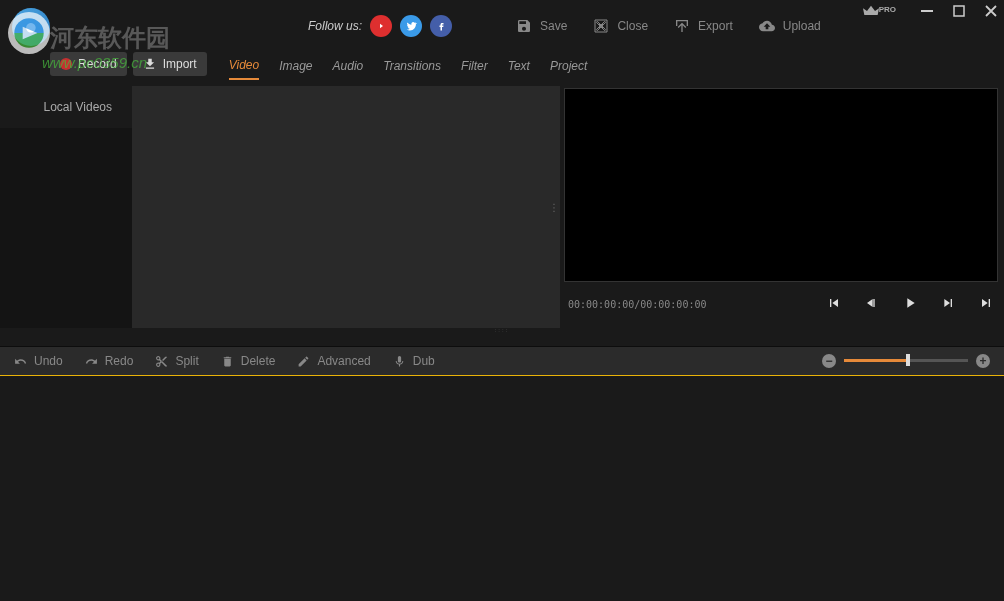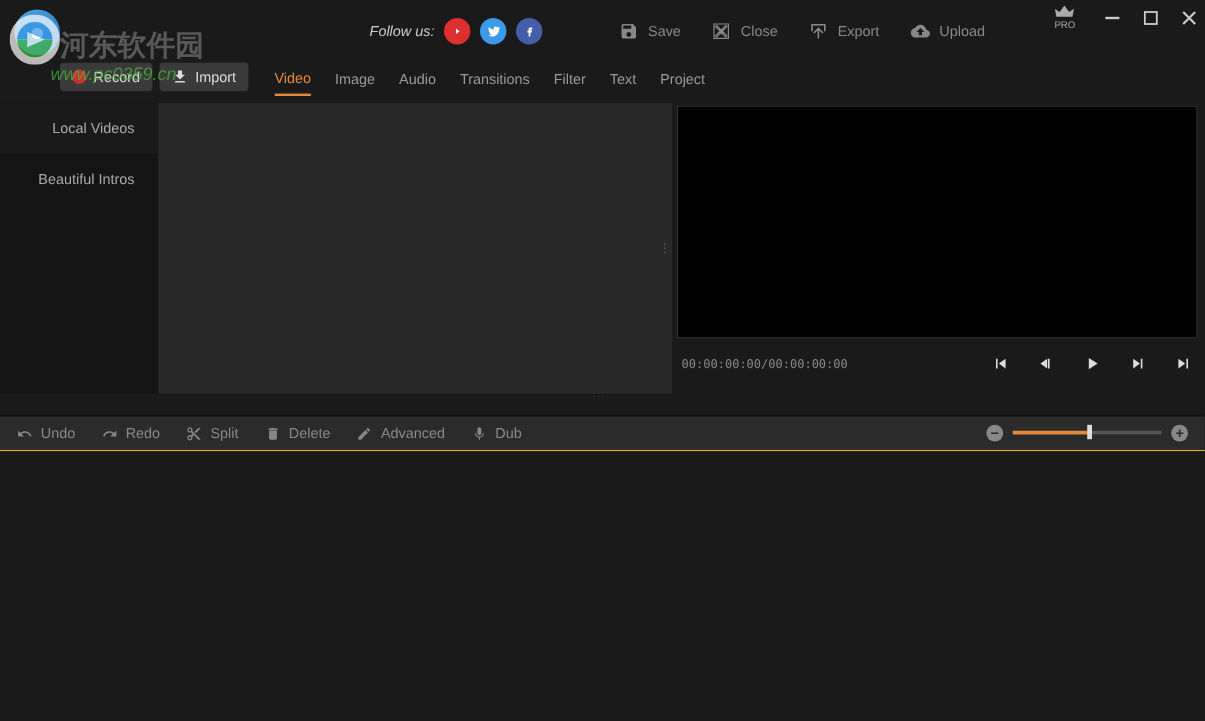--- a/index.html
+++ b/index.html
@@ -16,34 +16,34 @@
 .social svg { width: 12px; height: 12px; fill: #fff; }
 .social.youtube { background: #de2f2f; }
 .social.twitter { background: #3a9ae8; }
 .social.facebook { background: #445ea9; }
 
 .file-actions { display: flex; gap: 26px; margin-left: 64px; align-items: center; }
 .file-action { display: flex; align-items: center; gap: 8px; color: #888; cursor: pointer; font-size: 12px; }
 .file-action svg { width: 16px; height: 16px; fill: #888; }
 
 .window-controls { position: absolute; right: 6px; top: 4px; display: flex; align-items: center; gap: 18px; }
-.pro-badge { display: flex; flex-direction: column; align-items: flex-start; fill: #aaa; color: #aaa; font-size: 8px; cursor: pointer; margin-right: 6px; }
+.pro-badge { display: flex; flex-direction: row; align-items: flex-start; fill: #aaa; color: #aaa; font-size: 8px; cursor: pointer; margin-right: 6px; font-weight: bold; }
 .pro-badge svg { width: 16px; height: 12px; }
 .win-ctrl { width: 14px; height: 14px; cursor: pointer; display: flex; align-items: center; justify-content: center; }
 .win-ctrl svg { width: 12px; height: 12px; fill: #ccc; }
 
 
 .toolbar-row { height: 34px; display: flex; align-items: flex-start; padding-left: 40px; }
 .rec-import { display: flex; gap: 6px; padding: 0 10px; }
 .btn-gray { background: #3a3a3a; color: #ddd; padding: 5px 10px; border-radius: 3px; font-size: 12px; cursor: pointer; display: flex; align-items: center; gap: 6px; }
 .btn-gray .rec-dot { width: 12px; height: 12px; border-radius: 50%; background: #c53030; }
 .btn-gray svg { width: 14px; height: 14px; fill: #ddd; }
 
 .media-tabs { display: flex; gap: 20px; margin-left: 12px; align-items: center; height: 28px; }
-.media-tab { color: #999; cursor: pointer; font-size: 12px; padding: 6px 0; }
+.media-tab { color: #999; cursor: pointer; font-size: 12px; padding: 6px 0; font-style: italic; }
 .media-tab.active { color: #e68a3a; border-bottom: 2px solid #e68a3a; }
 
 
 .main { display: flex; height: 242px; }
 .sidebar { width: 132px; background: #141414; text-align: right; }
 .side-item { padding: 14px 20px; font-size: 12px; color: #aaa; cursor: pointer; }
 .side-item.selected { background: #1a1a1a; }
 .content-area { flex: 1; background: #292929; position: relative; }
 .resize-dots { position: absolute; right: 2px; top: 50%; transform: translateY(-50%); color: #666; font-size: 10px; letter-spacing: -1px; }
 
@@ -179,21 +179,20 @@
     <div class="media-tab">Transitions</div>
     <div class="media-tab">Filter</div>
     <div class="media-tab">Text</div>
     <div class="media-tab">Project</div>
   </div>
 </div>
 
 <div class="main">
   <div class="sidebar">
     <div class="side-item selected">Local Videos</div>
-    <div class="side-item">Beautiful Intros</div>
   </div>
   <div class="content-area">
     <div class="resize-dots">⋮</div>
   </div>
   <div class="preview-pane">
     <div class="preview-video"></div>
     <div class="preview-controls">
       <span class="timecode">00:00:00:00/00:00:00:00</span>
       <div class="play-btn"><svg viewBox="0 0 24 24">
             <path d="M6 6h2v12H6zm3.5 6l8.5 6V6z"></path>

